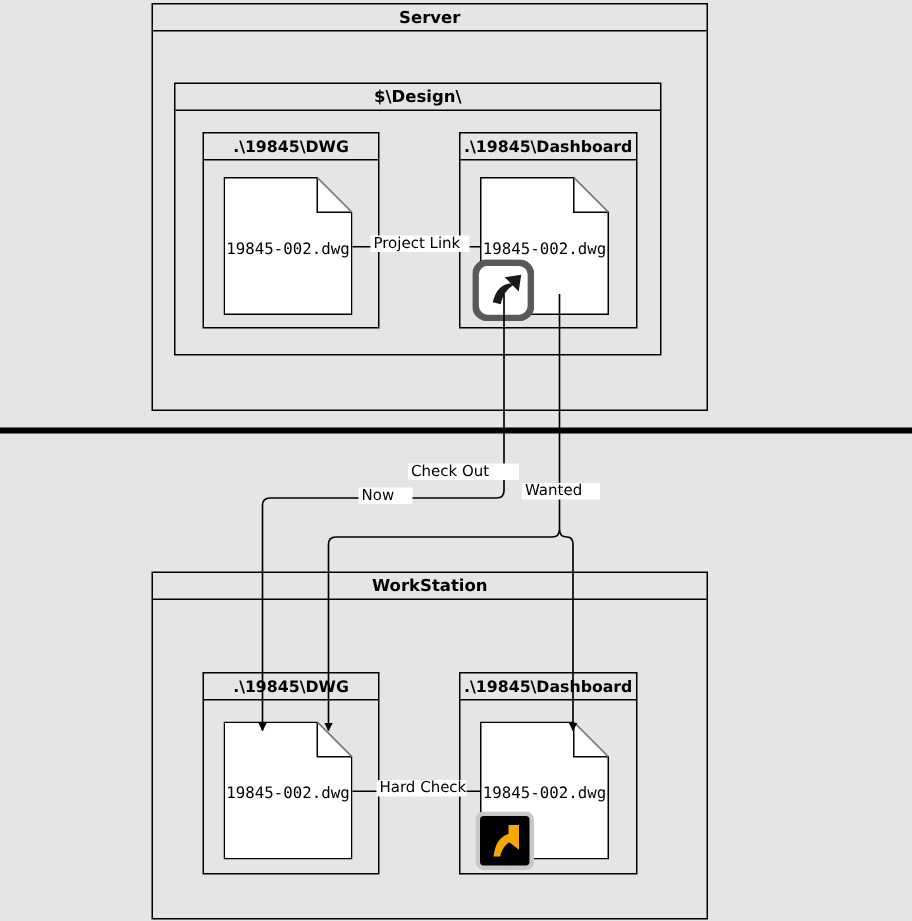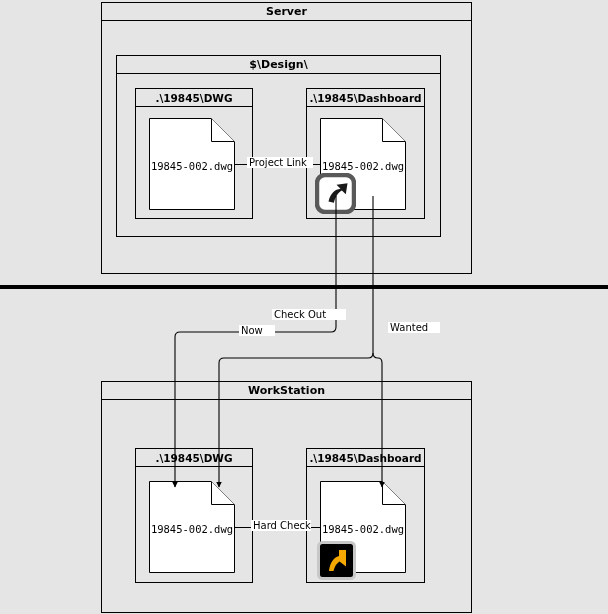--- a/index.html
+++ b/index.html
@@ -141,15 +141,15 @@
 
     <path d="M373,196 L373,353" fill="none" stroke="#000000" stroke-width="1.1"></path>
 
     <path d="M373,353 Q373,358 368,358 L224,358 Q219,358 219,363 L219,487" fill="none" stroke="#000000" stroke-width="1.1" marker-end="url(#arrow)"></path>
 
     <path d="M373,353 Q373,358 378,358 L378,358 Q382,358 382,363 L382,487" fill="none" stroke="#000000" stroke-width="1.1" marker-end="url(#arrow)"></path>
   </svg>
 
   <div class="edge-label" style="left:272px;top:293px;width:70px;margin-top:16px;">Check Out</div>
   <div class="edge-label" style="left:239px;top:325px;width:32px;">Now</div>
-  <div class="edge-label" style="left:348px;top:322px;width:48px;text-align:left;margin-left:40px;">Wanted</div>
+  <div class="edge-label" style="left:348px;top:322px;width:48px;text-align:left;">Wanted</div>
 
 </div>
 
 </body></html>

